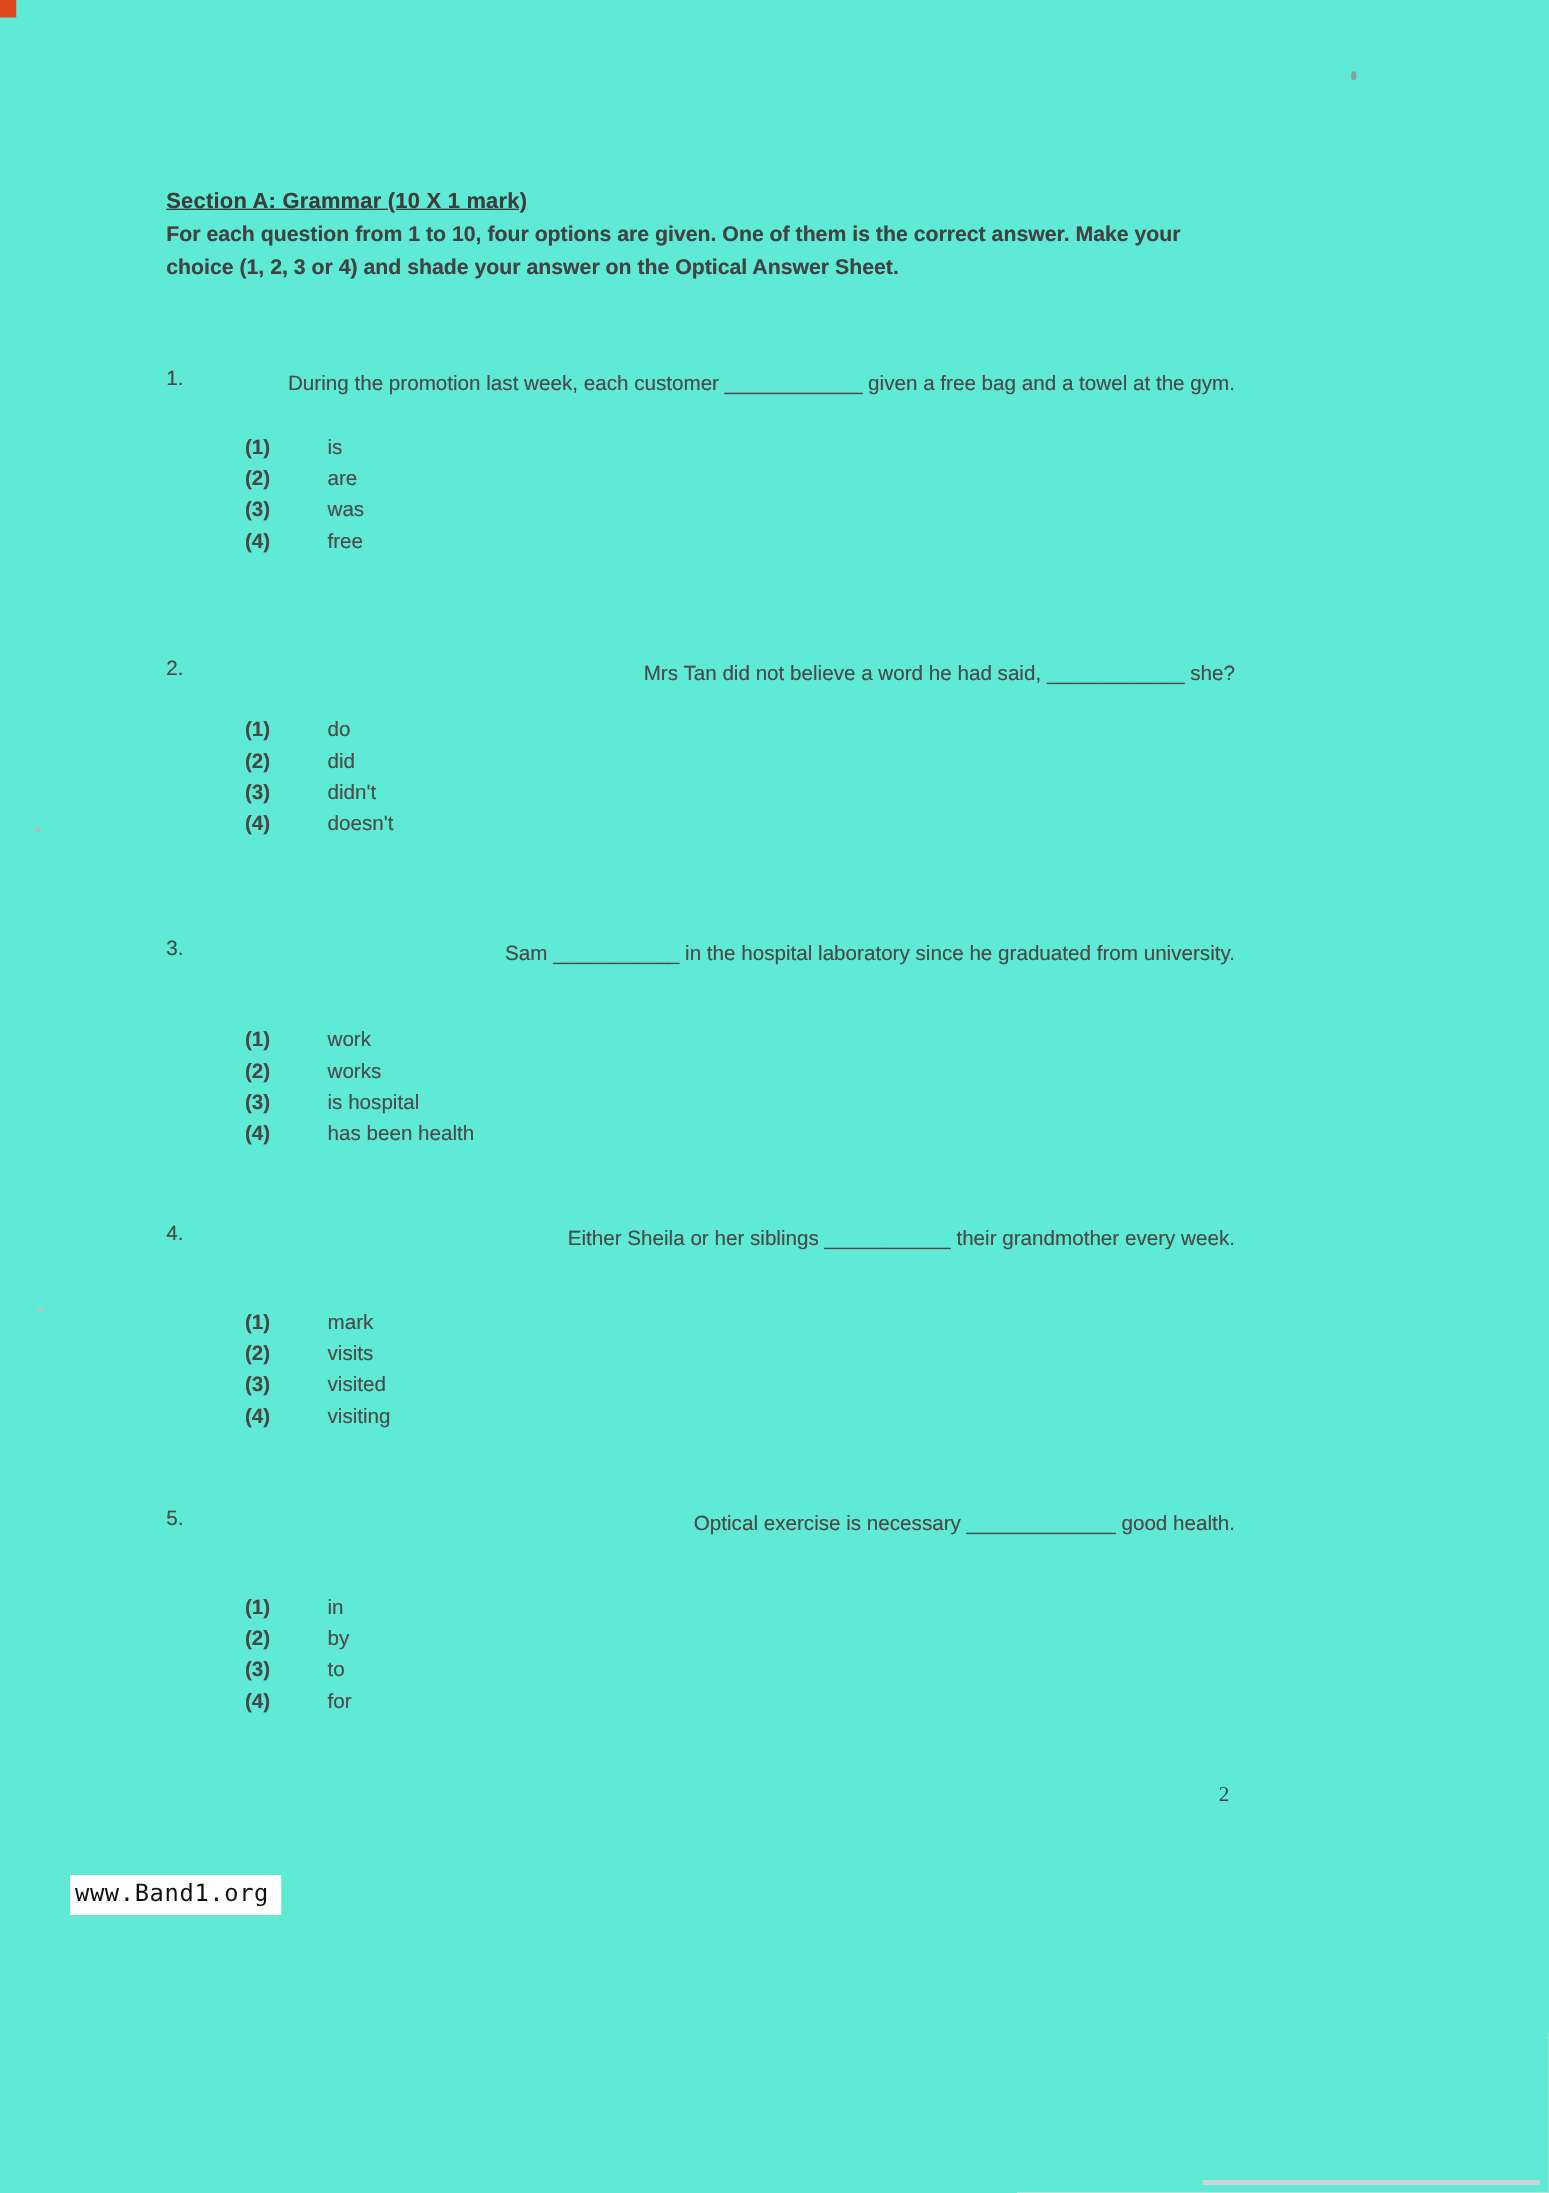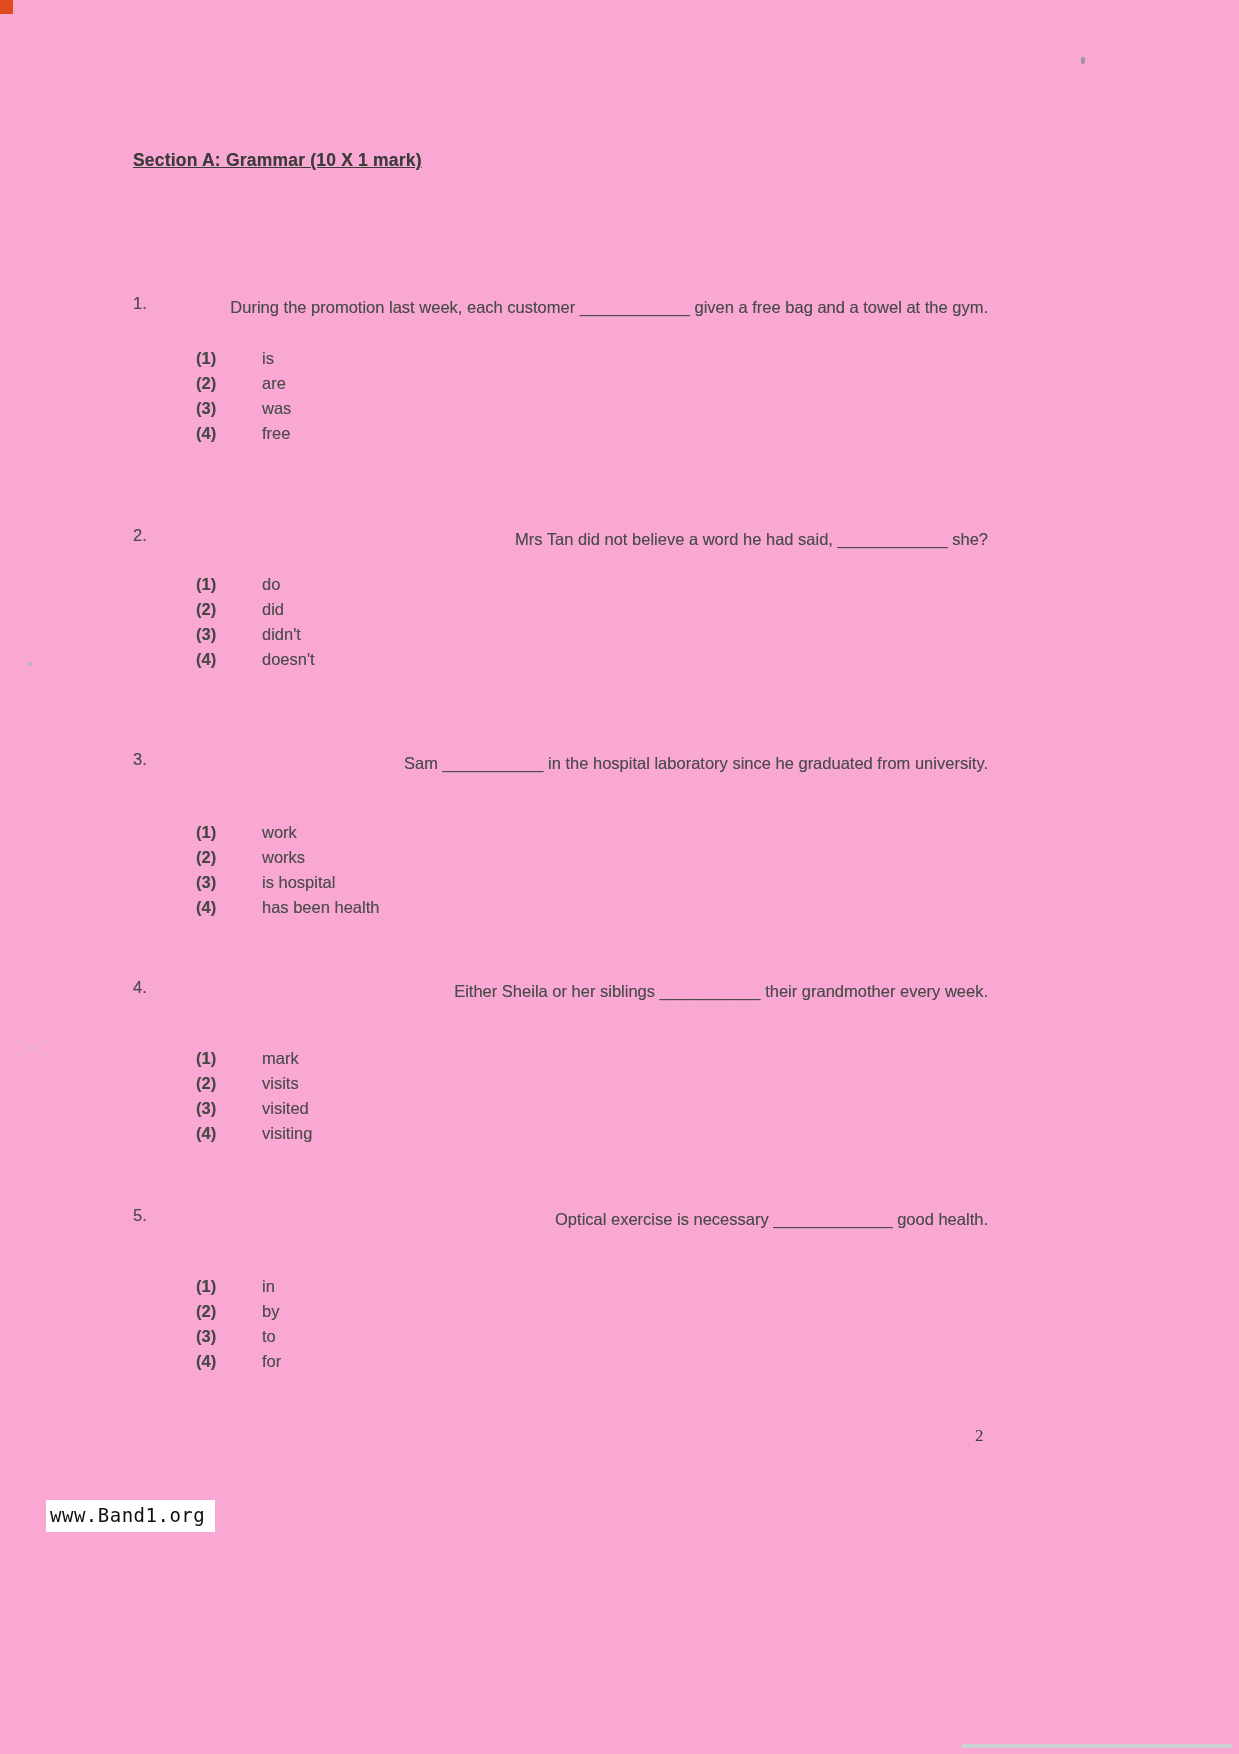--- a/index.html
+++ b/index.html
@@ -5,21 +5,21 @@
   html, body {
     margin: 0;
     padding: 0;
     background: #e9e9e9;
   }
   .page {
     position: relative;
     width: 1239px;
     height: 1754px;
     margin: 0 auto;
-    background: #f9a8d4;
+    background: #5eead4;
     overflow: hidden;
     font-family: "Liberation Sans", "DejaVu Sans", sans-serif;
     color: #444;
   }
   
   .corner-mark {
     position: absolute;
     left: 0;
     top: 0;
     width: 13px;
@@ -129,21 +129,21 @@
   .page-number {
     position: absolute;
     left: 975px;
     top: 1426px;
     font-size: 17px;
     color: #3f3f3f;
     font-family: "Liberation Serif", "DejaVu Serif", serif;
   }
   .watermark {
     position: absolute;
-    left: 46px;
+    left: 56px;
     top: 1500px;
     background: #ffffff;
     padding: 4px 10px 6px 4px;
     font-family: "DejaVu Sans Mono", "Liberation Mono", monospace;
     font-size: 19px;
     color: #101010;
     letter-spacing: 0.5px;
     text-align: right;
   }
 </style>
@@ -152,20 +152,21 @@
 
 <div class="page">
 
   <div class="corner-mark"></div>
   <div class="speck-tr"></div>
   <div class="speck-left-1"></div>
   <div class="speck-left-2"></div>
 
   <div class="header">
     <div class="section-title">Section A:  Grammar (10 X 1 mark)</div>
+    <div class="instructions">For each question from 1 to 10, four options are given. One of them is the correct answer. Make your choice (1, 2, 3 or 4) and shade your answer on the Optical Answer Sheet.</div>
   </div>
 
   <div class="question" style="top:294px;">
     <div class="q-row">
       <span class="q-num">1.</span>
       <span class="q-text">During the promotion last week, each customer ____________ given a free bag and a towel at the gym.</span>
     </div>
     <div class="options" style="margin-top:26px;">
       <div class="option">
         <span class="opt-label">(1)</span>

